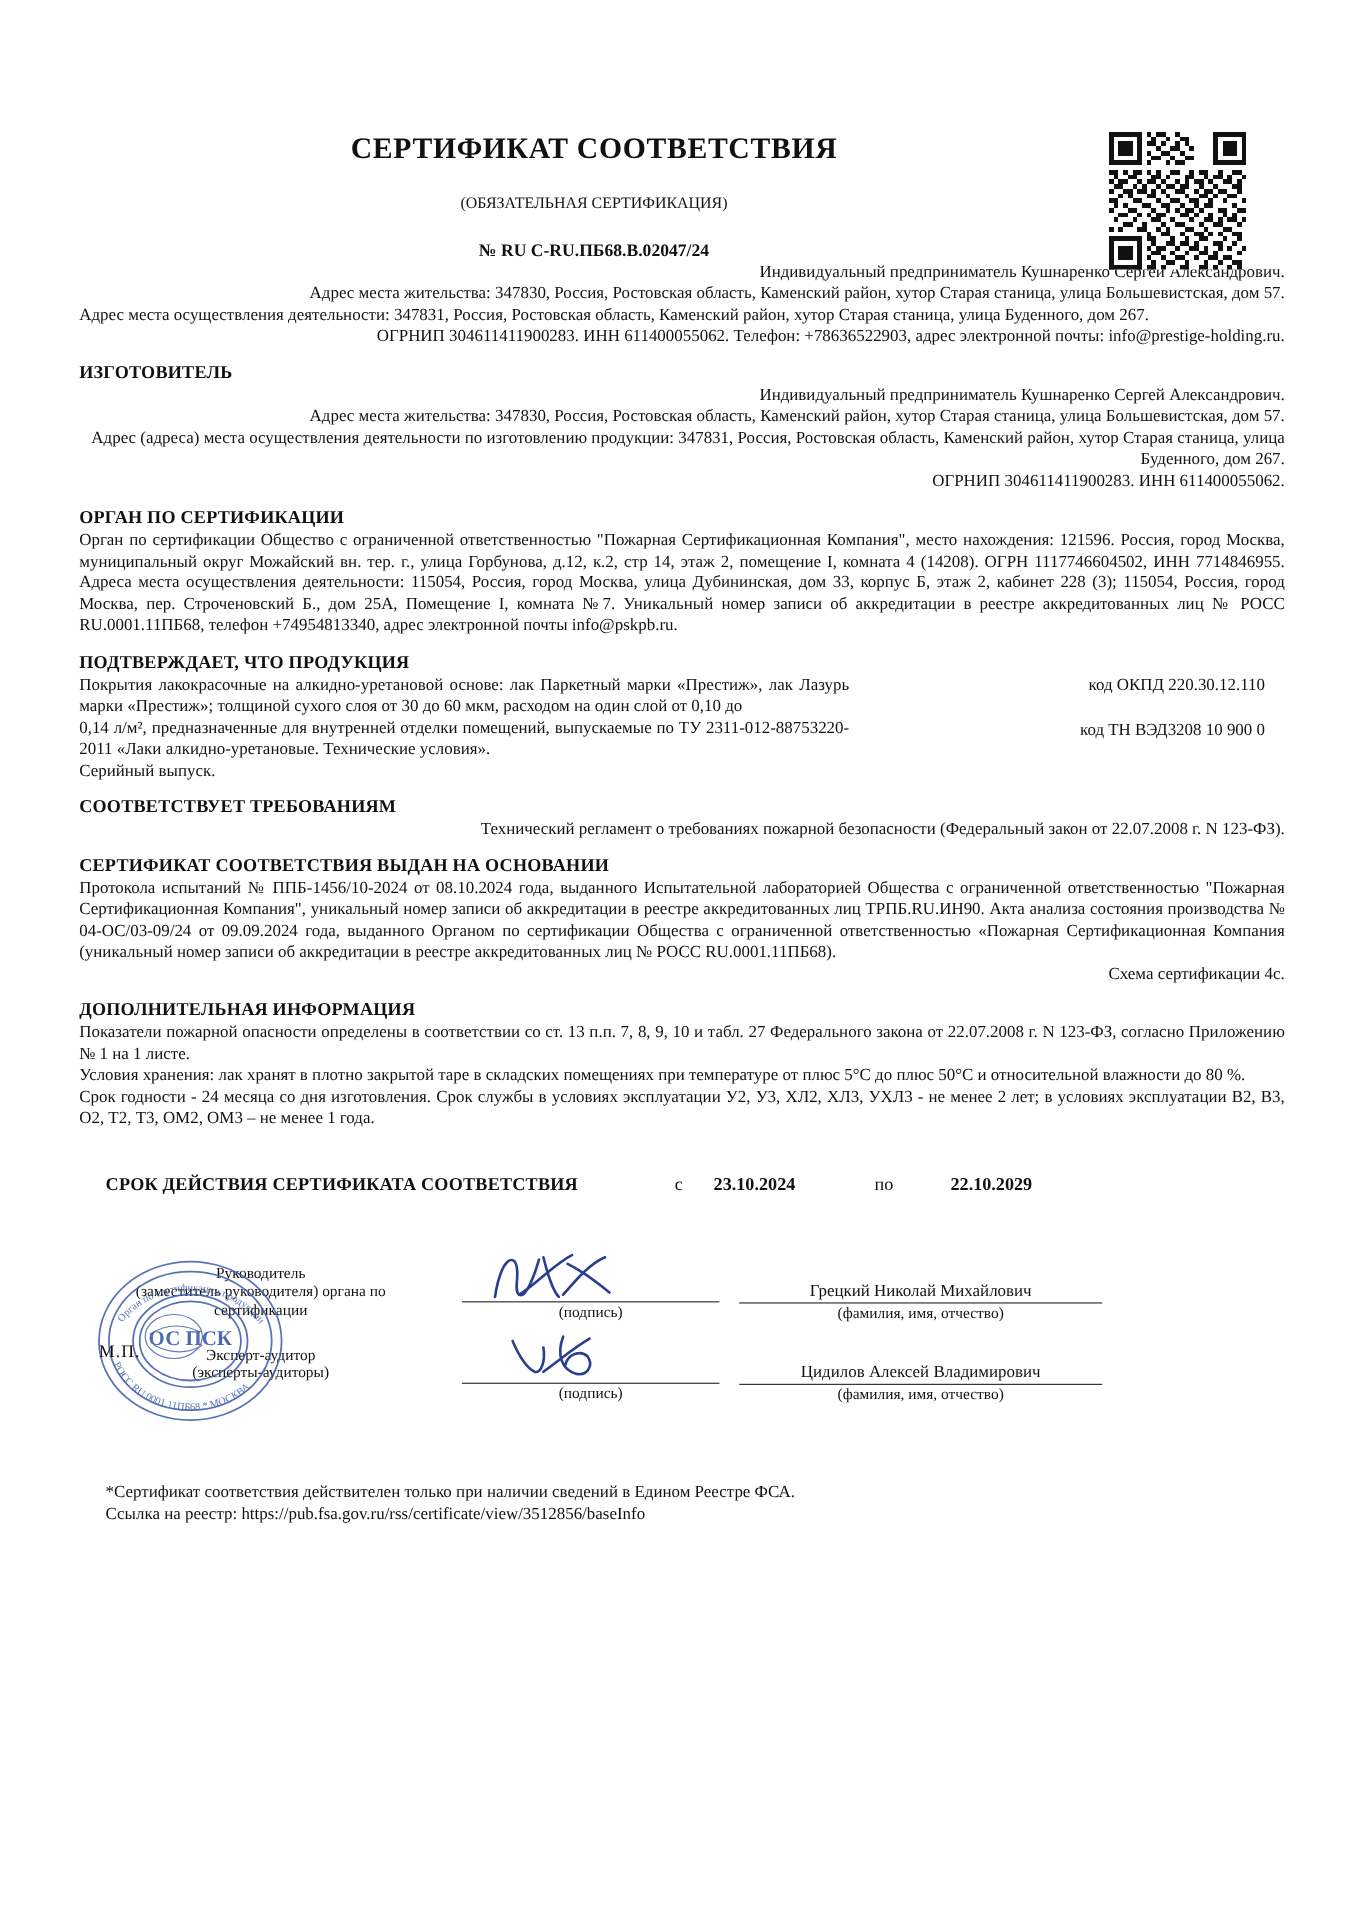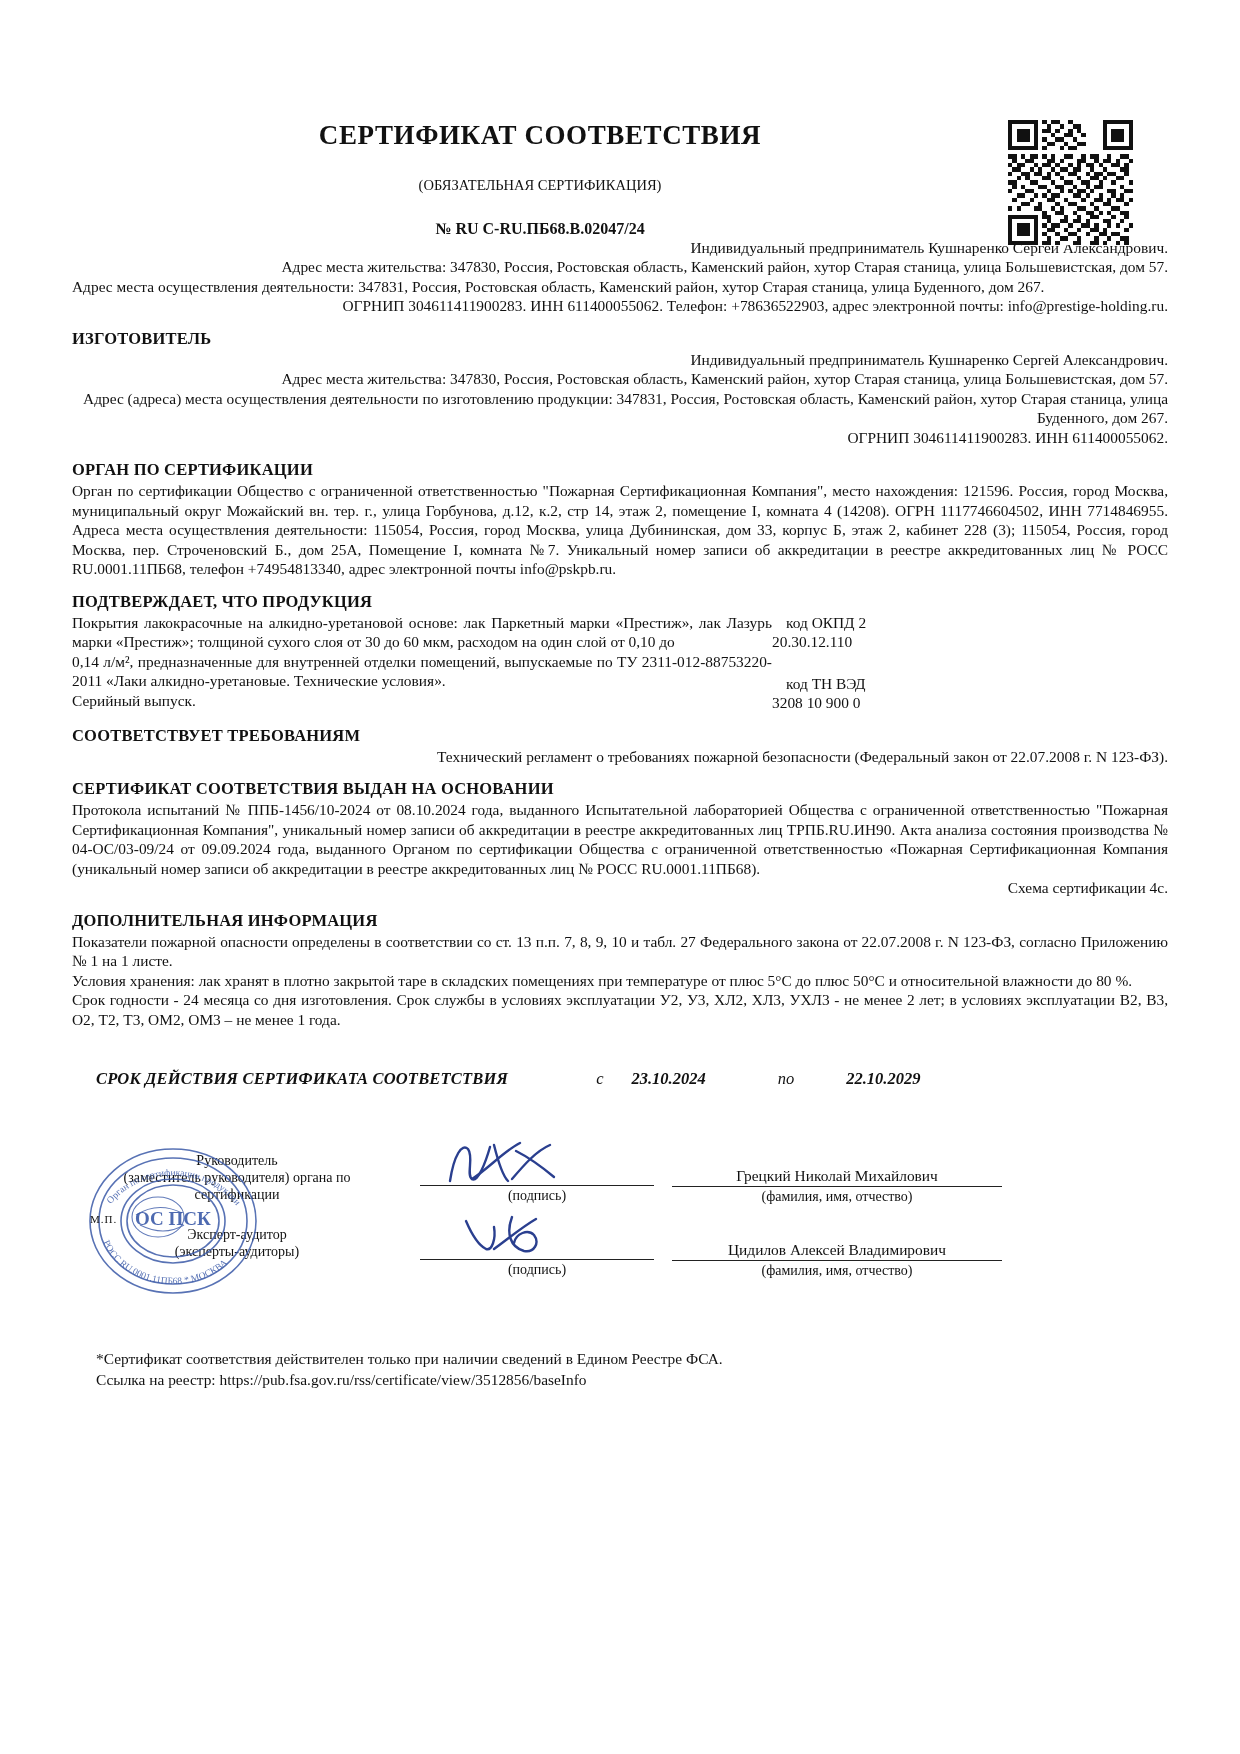--- a/index.html
+++ b/index.html
@@ -88,35 +88,33 @@
   }
   .product-right {
     width: 396px;
     font-size: 15.4px;
     line-height: 1.265;
     position: relative;
   }
   .code-row {
     display: flex;
     justify-content: flex-end;
-    flex-direction: column;
   }
   .code-row .label { padding-left: 14px; }
   .code-row .value { padding-right: 18px; }
   .spacer-row { height: 22px; }
 
   
   .validity {
     margin-top: 40px;
     display: flex;
     align-items: baseline;
     font-weight: bold;
     font-size: 16.5px;
     padding-left: 24px;
-    font-style: italic;
   }
   .validity .v-label { letter-spacing: 0.2px; }
   .validity .v-from-word { margin-left: 88px; font-weight: normal; }
   .validity .v-from { margin-left: 28px; }
   .validity .v-to-word { margin-left: 72px; font-weight: normal; }
   .validity .v-to { margin-left: 52px; }
 
   
   .sign-area {
     margin-top: 62px;
@@ -159,22 +157,22 @@
     height: 34px;
     font-size: 15.4px;
     display: flex;
     align-items: flex-end;
     justify-content: center;
     padding-bottom: 1px;
   }
   .mp {
     position: absolute;
     left: 18px;
-    top: 62px;
-    font-size: 11px;
+    top: 72px;
+    font-size: 16px;
     letter-spacing: 1px;
   }
   .footnote {
     margin-top: 28px;
     font-size: 15.4px;
     line-height: 1.35;
     padding-left: 24px;
   }
   .handwrite {
     position: absolute;

